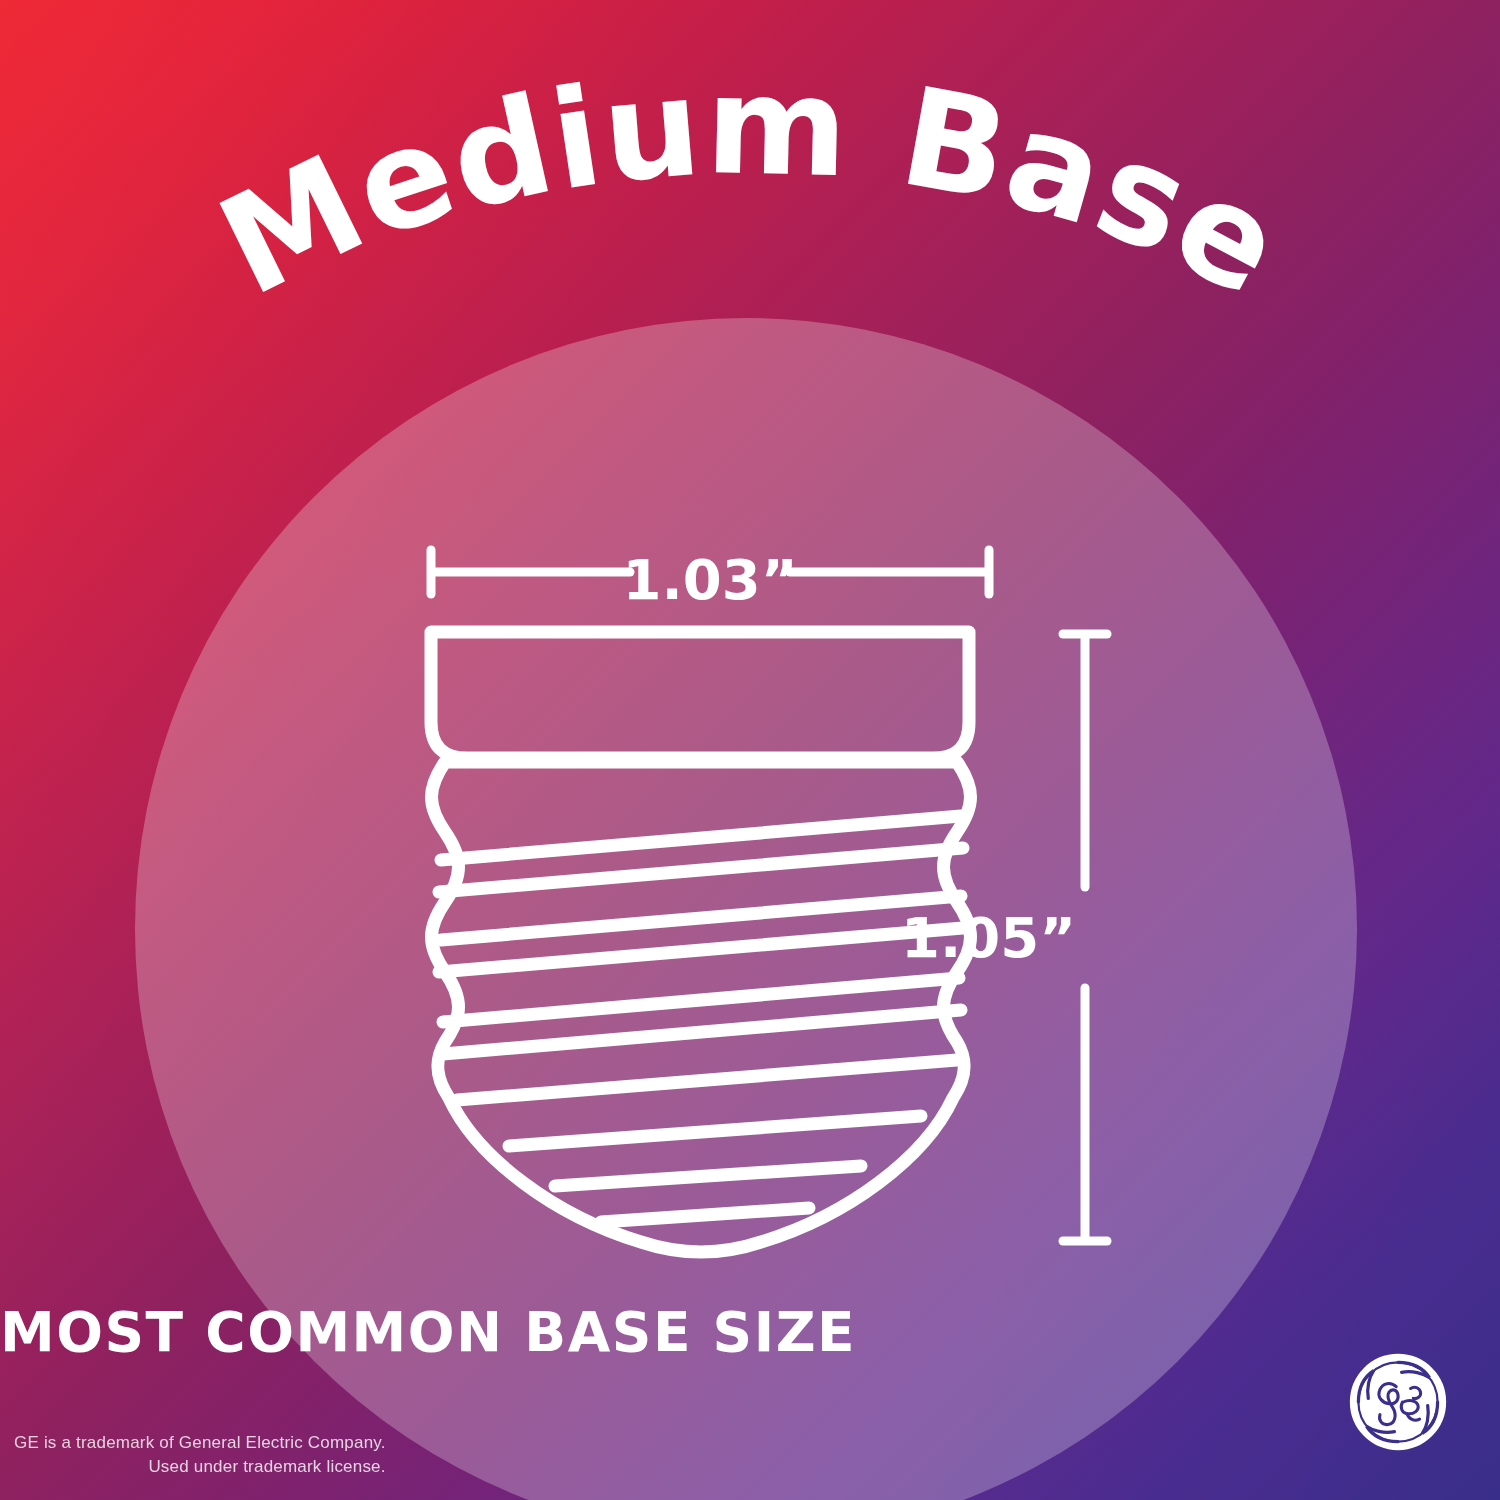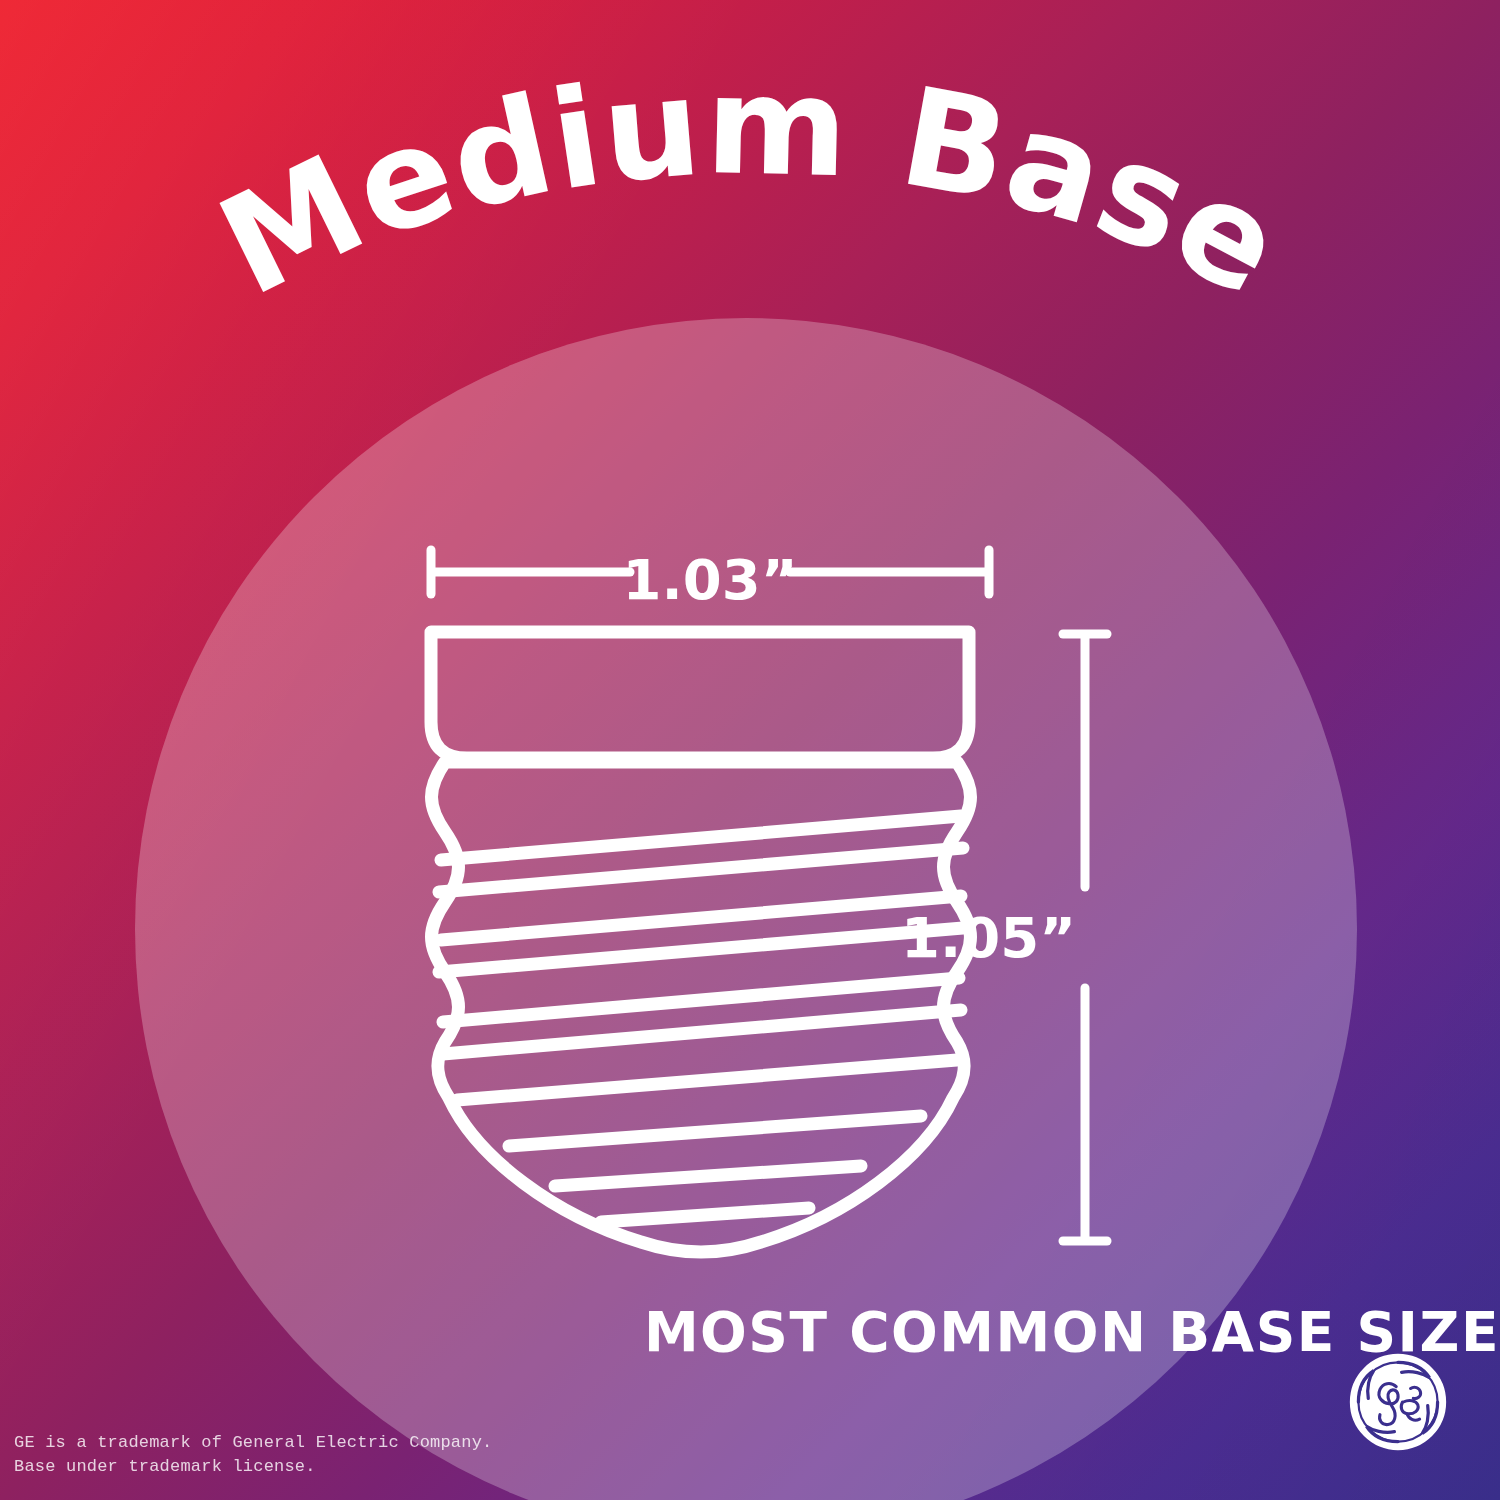--- a/index.html
+++ b/index.html
@@ -111,37 +111,38 @@
     top: 610px;
     width: 615px;
     height: 660px;
   }
   
   #caption {
     position: absolute;
     left: 0;
     top: 1300px;
     width: 1500px;
-    text-align: right;
+    text-align: left;
     color: #ffffff;
     font-family: "DejaVu Sans", sans-serif;
     font-weight: 700;
     font-size: 55px;
     letter-spacing: 1.5px;
   }
   
   #legal {
     position: absolute;
     left: 14px;
     bottom: 20px;
     color: rgba(255,255,255,0.80);
-    font-family: Liberation Mono, monospace;
+    font-family: Liberation Sans, sans-serif;
     font-size: 17px;
     line-height: 1.45;
     letter-spacing: 0.2px;
+    text-align: right;
   }
   #legal div { white-space: nowrap; }
   
   #ge-logo {
     position: absolute;
     right: 48px;
     bottom: 44px;
     width: 108px;
     height: 108px;
   }
@@ -228,21 +229,21 @@
       <path d="M 104,536 L 516,506"></path>
       <path d="M 150,576 L 456,556"></path>
       <path d="M 196,612 L 404,598"></path>
     </g>
   </svg>
 
   <div id="caption">MOST COMMON BASE SIZE</div>
 
   <div id="legal">
     <div>GE is a trademark of General Electric Company.</div>
-    <div>Base under trademark license.</div>
+    <div>Used under trademark license.</div>
   </div>
 
   <svg id="ge-logo" viewBox="0 0 120 120">
     <circle cx="60" cy="60" r="52" fill="#ffffff"></circle>
     <circle cx="60" cy="60" r="52" fill="none" stroke="#ffffff" stroke-width="3"></circle>
     <circle cx="60" cy="60" r="44" fill="none" stroke="#3b2f8e" stroke-width="2.4"></circle>
 
     <path d="M 60,16 C 76,16 88,22 95,33 C 88,28 76,25 64,27" fill="none" stroke="#3b2f8e" stroke-width="3.6" stroke-linecap="round"></path>
     <path d="M 104,60 C 104,76 98,88 87,95 C 92,88 95,76 93,64" fill="none" stroke="#3b2f8e" stroke-width="3.6" stroke-linecap="round"></path>
     <path d="M 60,104 C 44,104 32,98 25,87 C 32,92 44,95 56,93" fill="none" stroke="#3b2f8e" stroke-width="3.6" stroke-linecap="round"></path>

